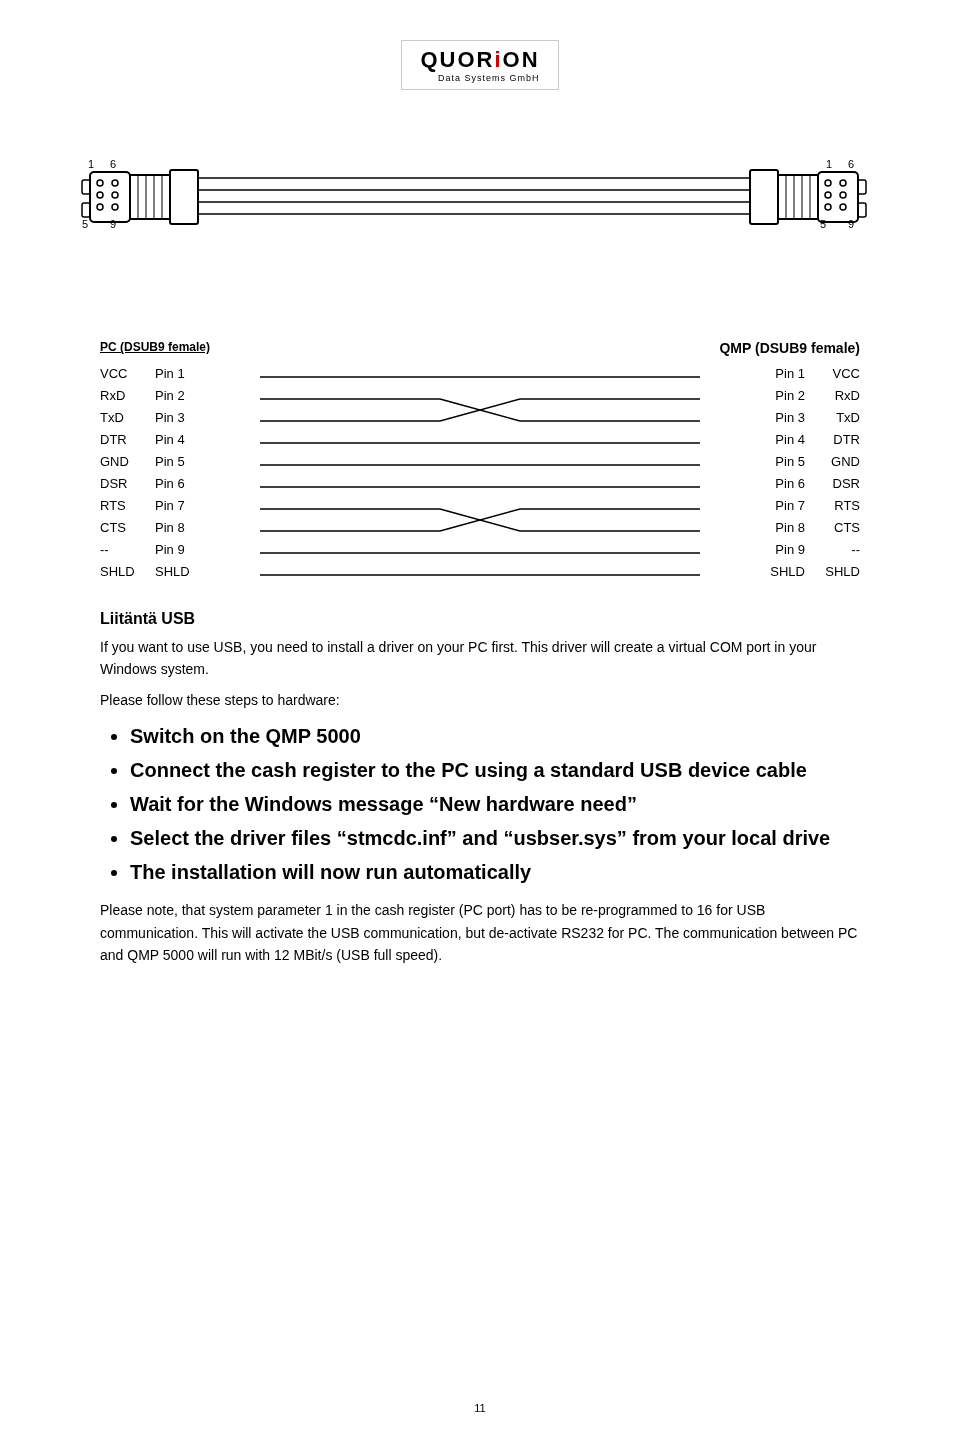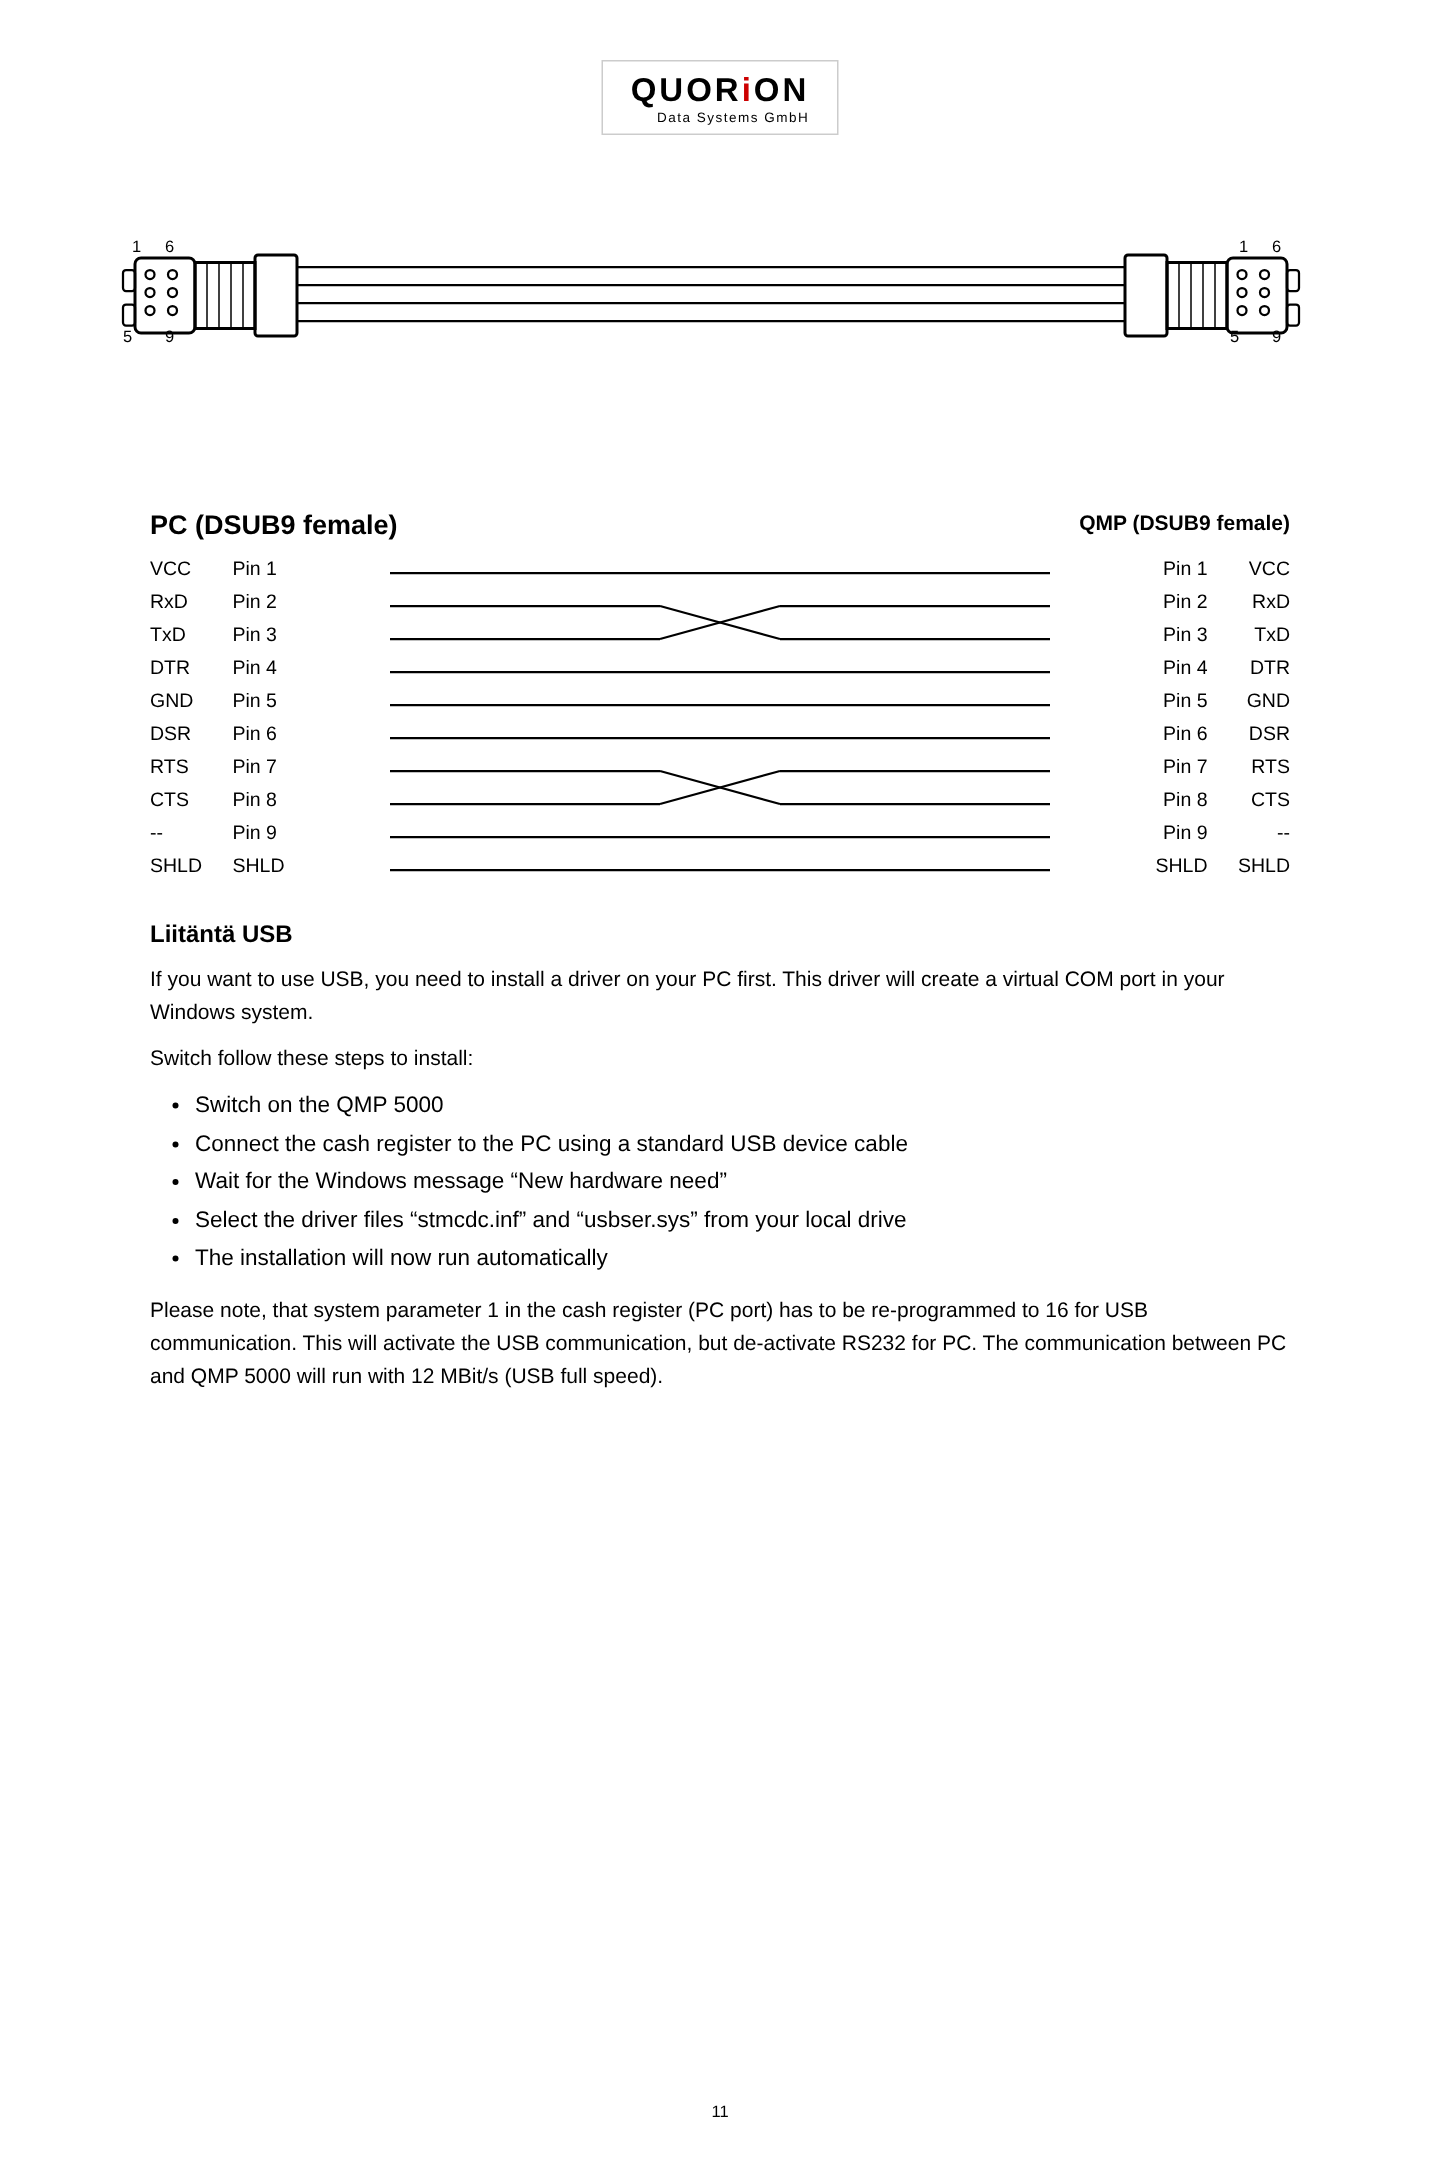--- a/index.html
+++ b/index.html
@@ -58,22 +58,23 @@
       line-height: 1.6;
       margin-bottom: 8px;
     }
 
     
     .bullet-list {
       margin: 6px 0 10px 30px;
       list-style: disc;
     }
     .bullet-list li {
-      font-size: 15px;
+      font-size: 20px;
       line-height: 1.7;
+      font-weight: bold;
     }
 
     
     .page-number {
       position: absolute;
       bottom: 30px;
       left: 50%;
       transform: translateX(-50%);
       font-size: 11px;
     }
@@ -162,21 +163,21 @@
       <text x="766" y="48" font-size="11" font-family="Arial">1</text>
       <text x="788" y="48" font-size="11" font-family="Arial">6</text>
       <text x="760" y="108" font-size="11" font-family="Arial">5</text>
       <text x="788" y="108" font-size="11" font-family="Arial">9</text>
     </svg>
   </div>
 
   <div class="main-content">
 
     <div style="display:flex; justify-content:space-between; margin-bottom:6px;">
-      <div style="font-size:18px; font-weight:bold; min-width:180px;">PC (DSUB9 female)</div>
+      <div style="font-size:12px; font-weight:bold; min-width:180px;text-decoration:underline;">PC (DSUB9 female)</div>
       <div style="font-size:14px; font-weight:bold; min-width:180px; text-align:right;">QMP (DSUB9 female)</div>
     </div>
 
     <div style="display:flex; align-items:flex-start; margin-bottom:24px;">
 
       <div style="min-width:130px;">
         <div id="pc-pins-container">
             <div style="display: flex; height: 22px; align-items: center; font-size: 13px;">
               <span style="display:inline-block;width:55px;">VCC</span>
               <span style="display:inline-block;width:55px;">Pin 1</span>
@@ -298,21 +299,21 @@
           </div>
       </div>
     </div>
 
     <div class="section-heading">Liitäntä USB</div>
 
     <p class="body-text">
       <span>If you want to use USB, you need to install a driver on your PC first. This driver will create a virtual COM port in your Windows system.</span>
     </p>
     <p class="body-text">
-      <span>Switch follow these steps to install:</span>
+      <span>Please follow these steps to hardware:</span>
     </p>
 
     <ul class="bullet-list" id="bullet-list-container">
     <li>Switch on the QMP 5000</li>
         <li>Connect the cash register to the PC using a standard USB device cable</li>
         <li>Wait for the Windows message “New hardware need”</li>
         <li>Select the driver files “stmcdc.inf” and “usbser.sys” from your local drive</li>
         <li>The installation will now run automatically</li>
       </ul>
 

